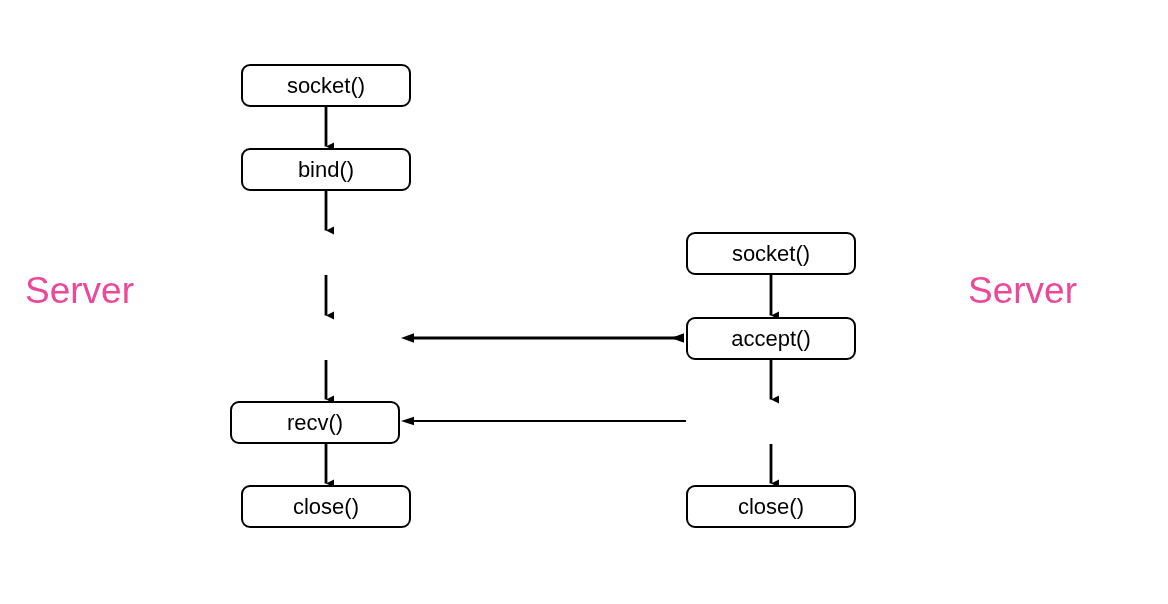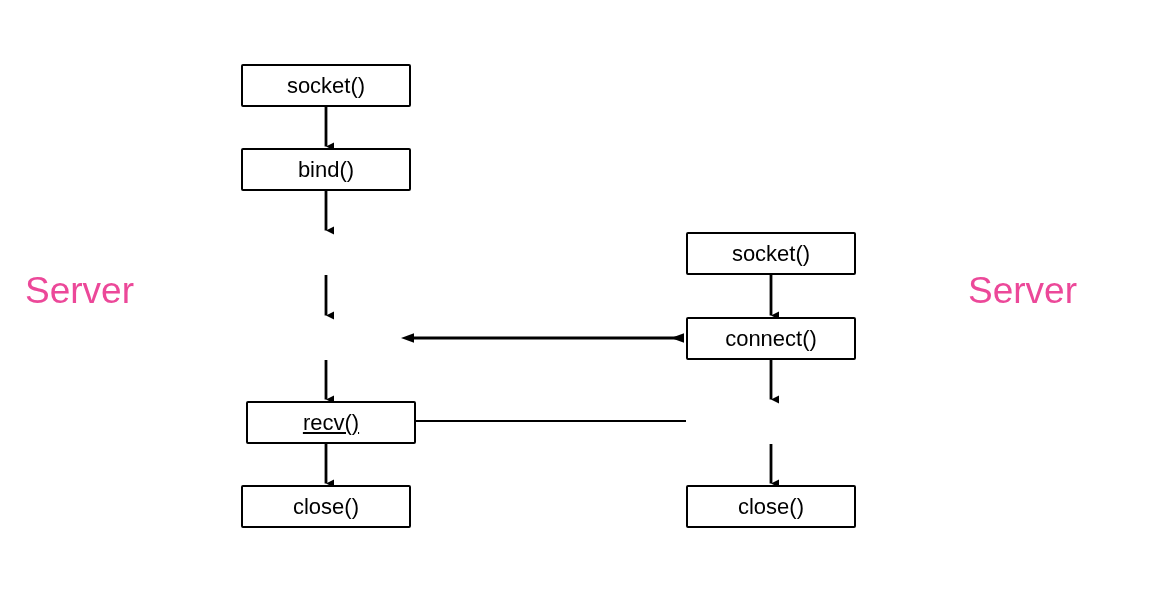--- a/index.html
+++ b/index.html
@@ -24,21 +24,21 @@
   }
   #server-label { left: 25px; top: 272px; }
   #client-label { left: 968px; top: 272px; }
 
   .node {
     position: absolute;
     width: 170px;
     height: 43px;
     box-sizing: border-box;
     border: 2.6px solid #000000;
-    border-radius: 2px;
+    border-radius: 9px;
     background: #ffffff;
     display: flex;
     align-items: center;
     justify-content: center;
     font-size: 22px;
     color: #000000;
     line-height: 1;
     z-index: 2;
   }
 
@@ -85,20 +85,20 @@
     <line x1="414" y1="338" x2="684" y2="338" stroke="#000000" stroke-width="3.2" marker-start="url(#ah-left)" marker-end="url(#ah-right)"></line>
 
     <line x1="414" y1="421" x2="686" y2="421" stroke="#000000" stroke-width="2.2" marker-start="url(#ah-left-thin)"></line>
   </svg>
 
   <div class="side-label" id="server-label">Server</div>
   <div class="side-label" id="client-label">Server</div>
 
   <div class="node" style="left:241px; top:64px;">socket()</div>
   <div class="node" style="left:241px; top:148px;">bind()</div>
-  <div class="node" style="left:246px; top:401px;text-decoration:underline;">recv()</div>
+  <div class="node" style="left:230px; top:401px;">recv()</div>
   <div class="node" style="left:241px; top:485px;">close()</div>
 
   <div class="node" style="left:686px; top:232px;">socket()</div>
-  <div class="node" style="left:686px; top:317px;">connect()</div>
+  <div class="node" style="left:686px; top:317px;">accept()</div>
   <div class="node" style="left:686px; top:485px;">close()</div>
 
 </div>
 
 </body></html>

